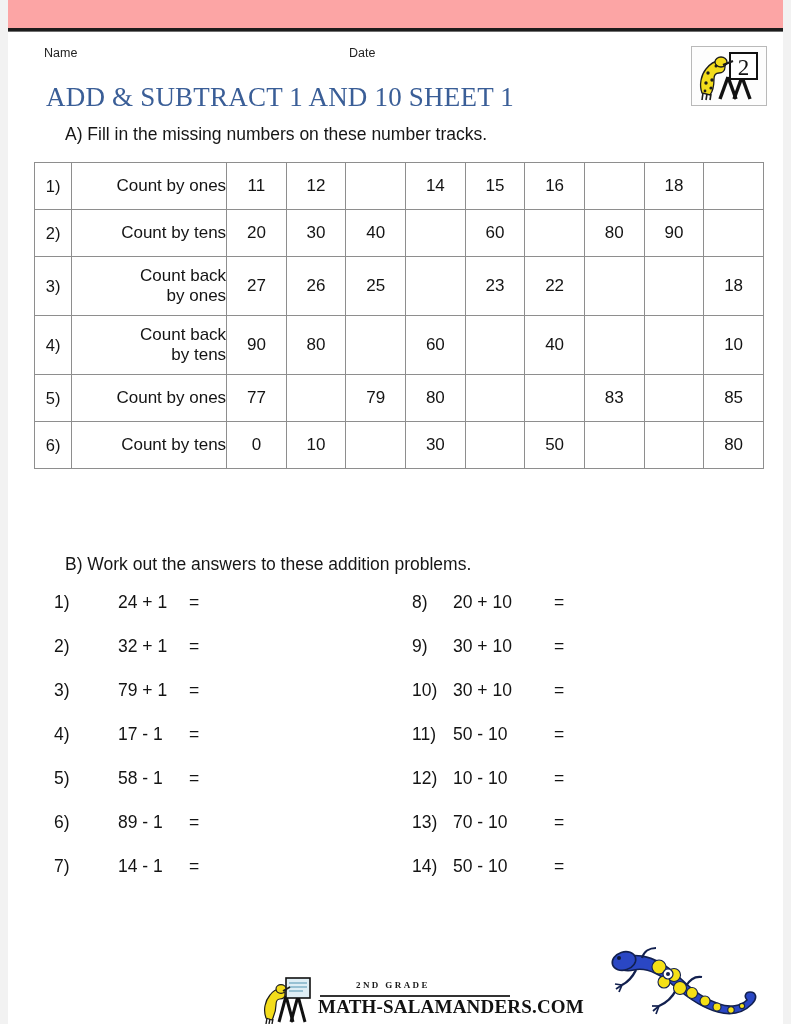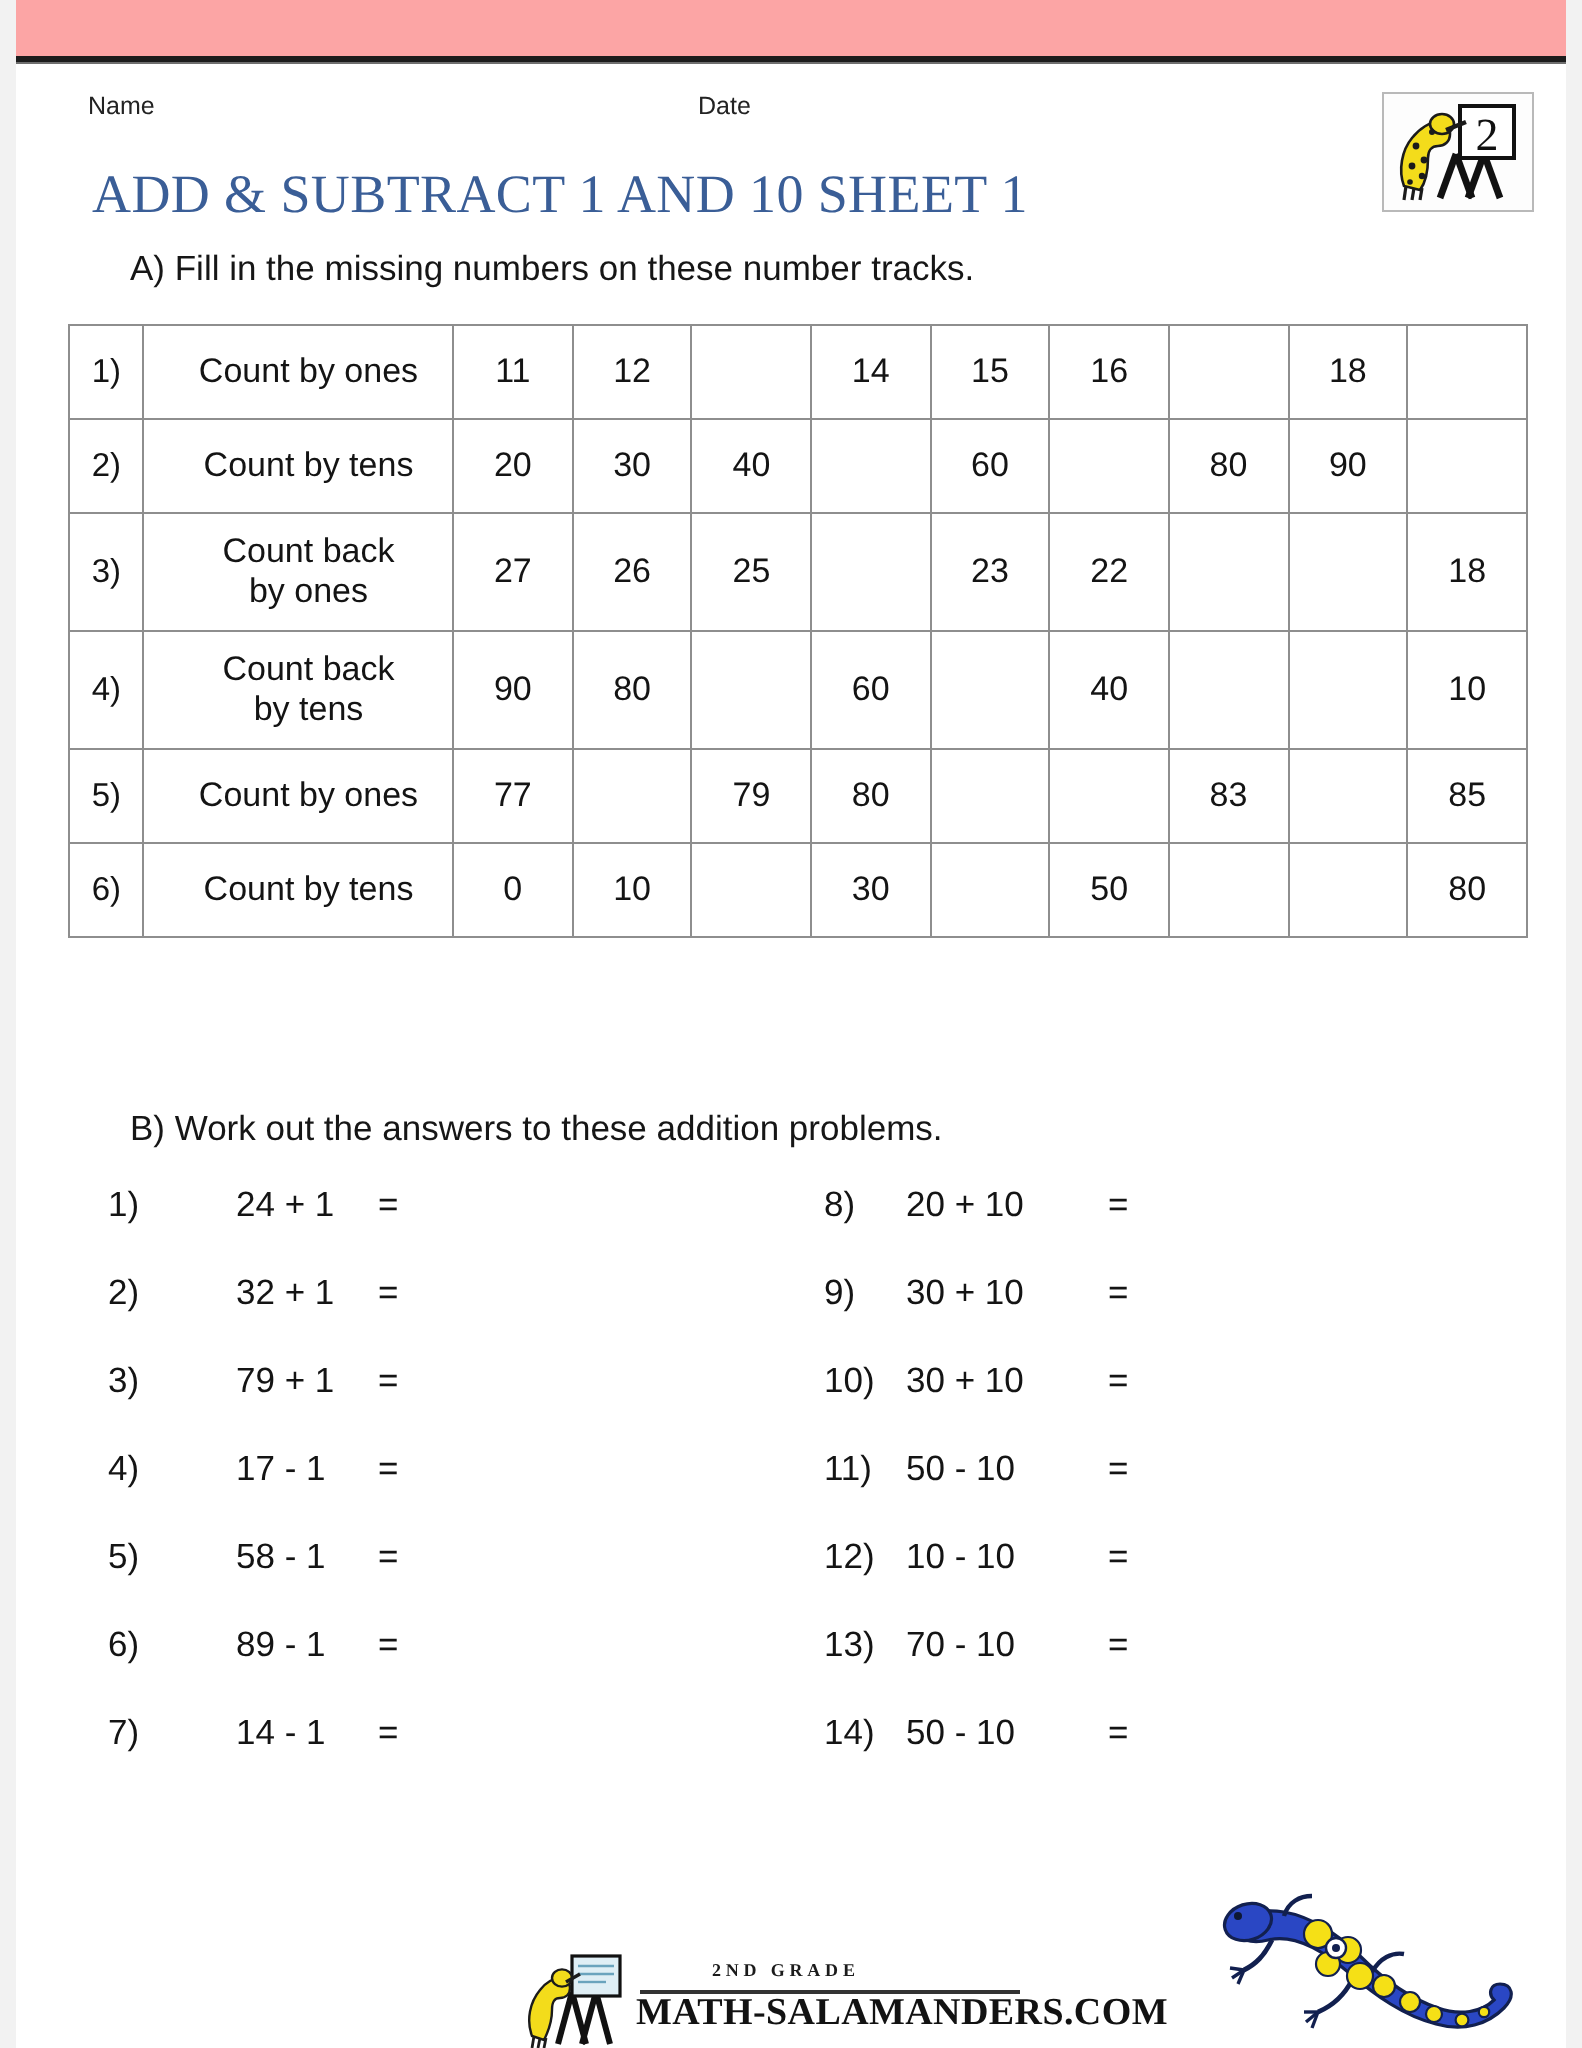--- a/index.html
+++ b/index.html
@@ -135,21 +135,21 @@
     font-size: 17px;
     color: #141414;
     padding: 0;
   }
   .track-table td.c-idx {
     width: 36px;
     font-size: 16.5px;
   }
   .track-table td.c-label {
     width: 142px;
-    text-align: center;
+    text-align: right;
     padding-left: 10px;
     font-size: 17px;
     line-height: 1.18;
   }
   .track-table td.c-num { width: 58px; }
   .track-table tr.tall td { height: 58px; }
 
   
   .qcol {
     position: absolute;

